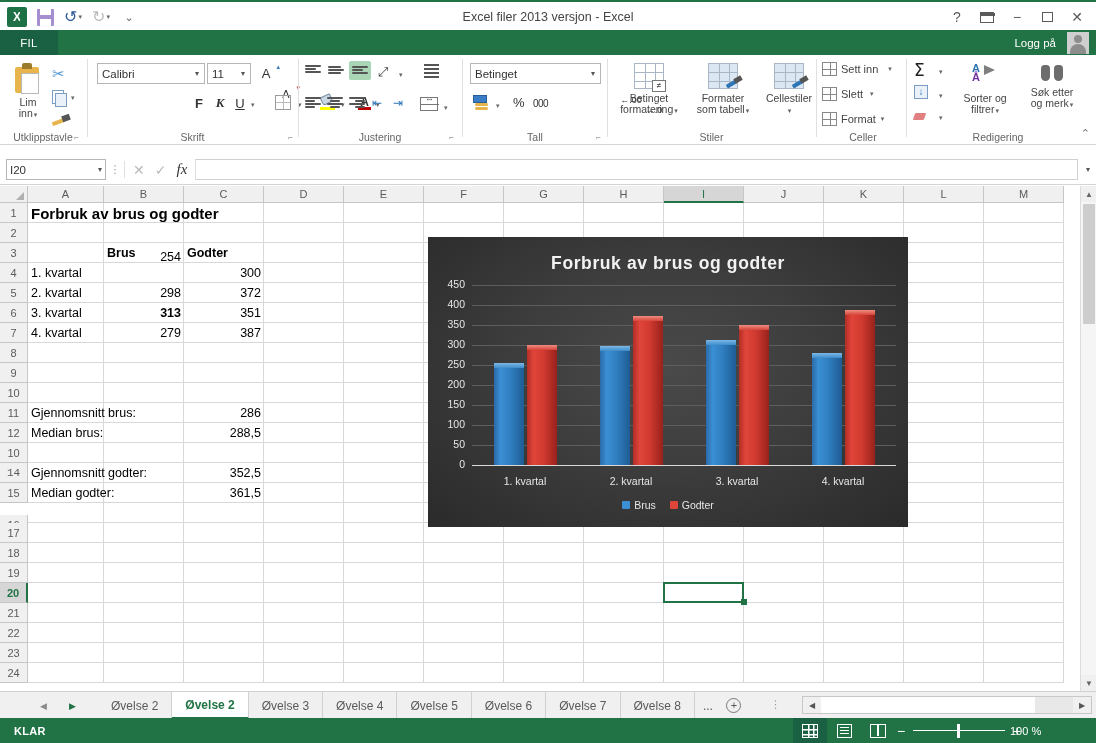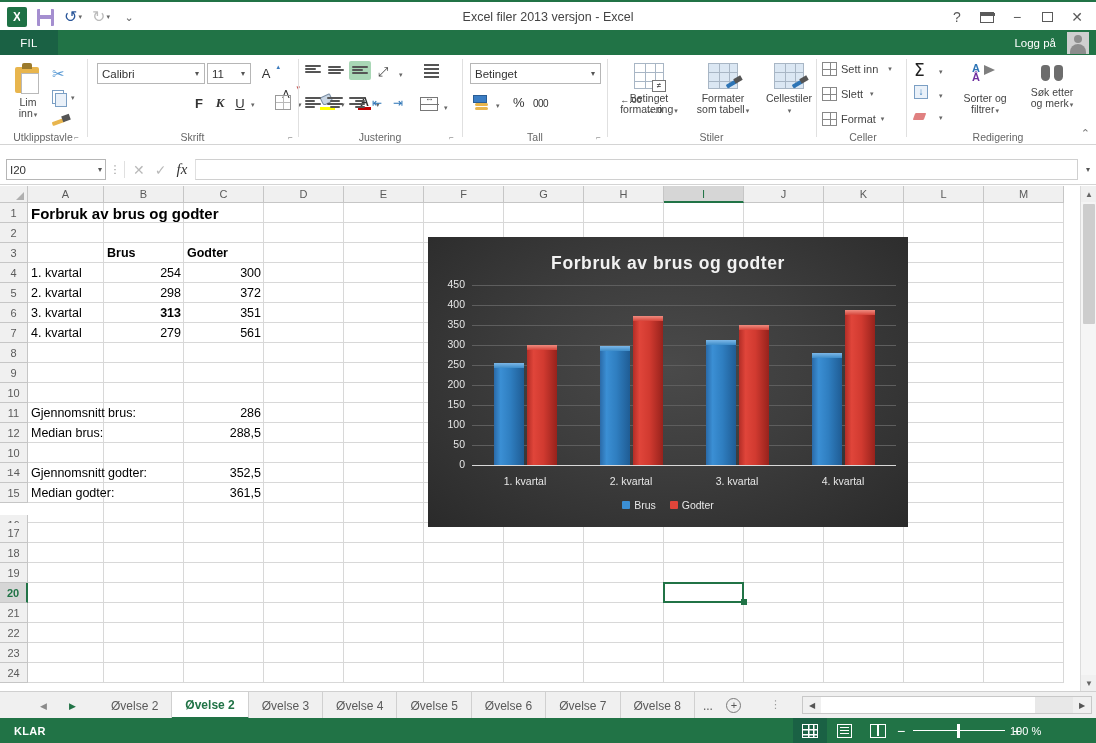--- a/index.html
+++ b/index.html
@@ -608,31 +608,31 @@
         <div class="gline-h" style="top: 379px; left: 0px; width: 1036px;"></div>
         <div class="gline-h" style="top: 399px; left: 0px; width: 1036px;"></div>
         <div class="gline-h" style="top: 419px; left: 0px; width: 1036px;"></div>
         <div class="gline-h" style="top: 439px; left: 0px; width: 1036px;"></div>
         <div class="gline-h" style="top: 459px; left: 0px; width: 1036px;"></div>
         <div class="gline-h" style="top: 479px; left: 0px; width: 1036px;"></div>
         <div class="cell big" style="left: 0px; top: 0px; width: 76px; height: 20px;">Forbruk av brus og godter</div>
         <div class="cell b" style="left: 76px; top: 40px; width: 80px; height: 20px;">Brus</div>
         <div class="cell b" style="left: 156px; top: 40px; width: 80px; height: 20px;">Godter</div>
         <div class="cell " style="left: 0px; top: 60px; width: 76px; height: 20px;">1. kvartal</div>
-        <div class="cell r" style="left: 76px; top: 60px; width: 80px; height: 20px;">254</div>
+        <div class="cell r" style="left: 76px; top: 44px; width: 80px; height: 20px;">254</div>
         <div class="cell r" style="left: 156px; top: 60px; width: 80px; height: 20px;">300</div>
         <div class="cell " style="left: 0px; top: 80px; width: 76px; height: 20px;">2. kvartal</div>
         <div class="cell r" style="left: 76px; top: 80px; width: 80px; height: 20px;">298</div>
         <div class="cell r" style="left: 156px; top: 80px; width: 80px; height: 20px;">372</div>
         <div class="cell " style="left: 0px; top: 100px; width: 76px; height: 20px;">3. kvartal</div>
         <div class="cell r" style="left: 76px; top: 100px; width: 80px; height: 20px; font-weight: bold;">313</div>
         <div class="cell r" style="left: 156px; top: 100px; width: 80px; height: 20px;">351</div>
         <div class="cell " style="left: 0px; top: 120px; width: 76px; height: 20px;">4. kvartal</div>
         <div class="cell r" style="left: 76px; top: 120px; width: 80px; height: 20px;">279</div>
-        <div class="cell r" style="left: 156px; top: 120px; width: 80px; height: 20px;">561</div>
+        <div class="cell r" style="left: 156px; top: 120px; width: 80px; height: 20px;">387</div>
         <div class="cell " style="left: 0px; top: 200px; width: 76px; height: 20px;">Gjennomsnitt brus:</div>
         <div class="cell r" style="left: 156px; top: 200px; width: 80px; height: 20px;">286</div>
         <div class="cell " style="left: 0px; top: 220px; width: 76px; height: 20px;">Median brus:</div>
         <div class="cell r" style="left: 156px; top: 220px; width: 80px; height: 20px;">288,5</div>
         <div class="cell " style="left: 0px; top: 260px; width: 76px; height: 20px;">Gjennomsnitt godter:</div>
         <div class="cell r" style="left: 156px; top: 260px; width: 80px; height: 20px;">352,5</div>
         <div class="cell " style="left: 0px; top: 280px; width: 60px; height: 20px;">Median godter:</div>
         <div class="cell r" style="left: 156px; top: 280px; width: 80px; height: 20px;">361,5</div>
         <div class="selbox" style="left: 635px; top: 379px; width: 81px; height: 21px;"></div>
         <div class="fillh" style="left: 713px; top: 396px;"></div>

